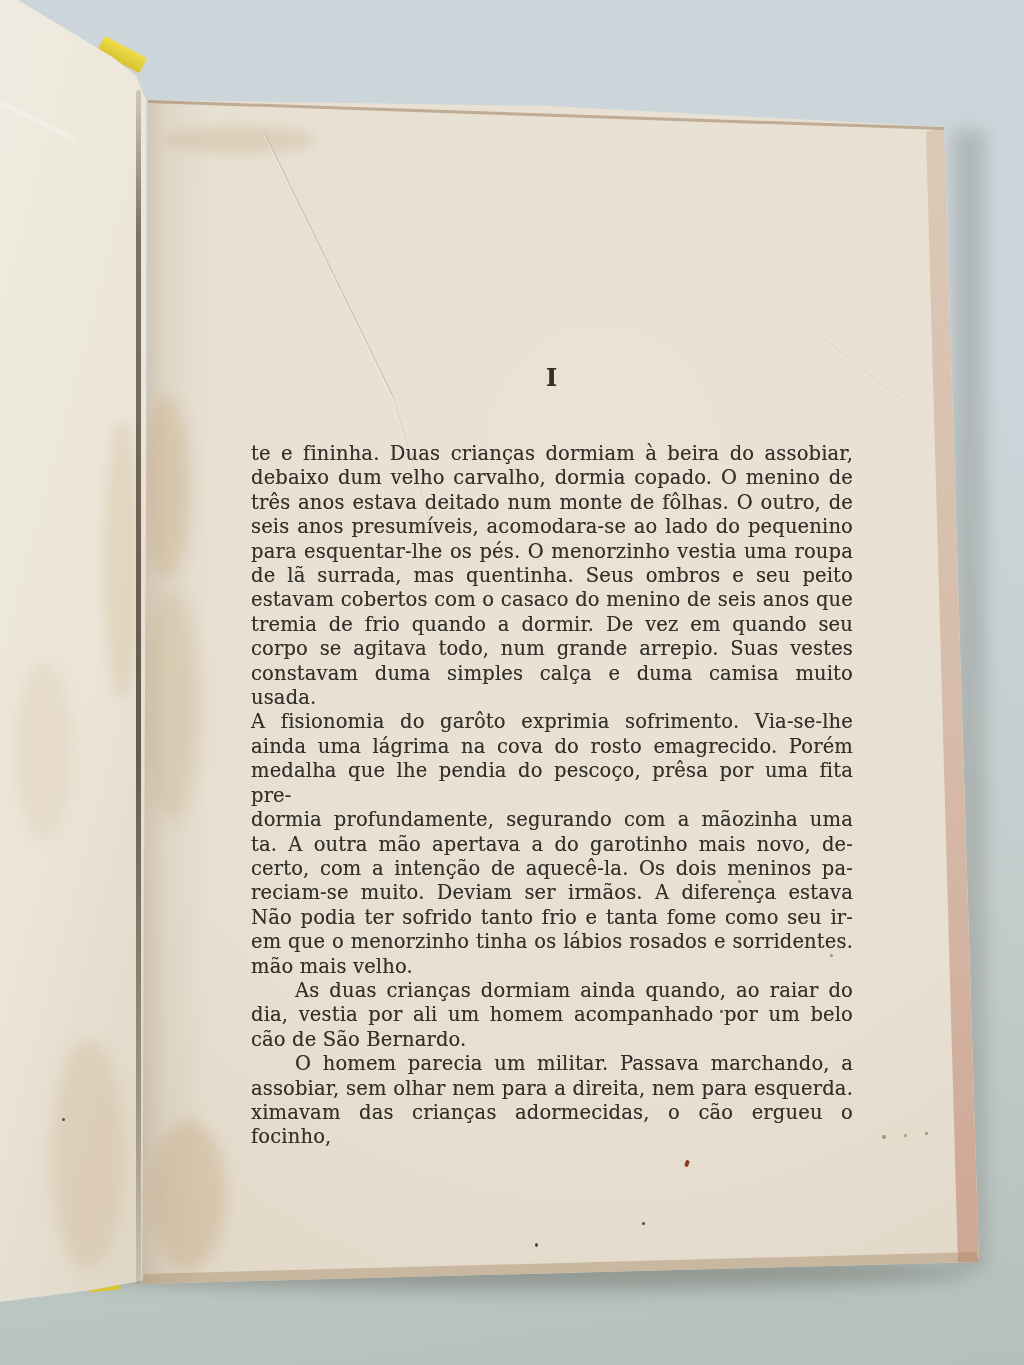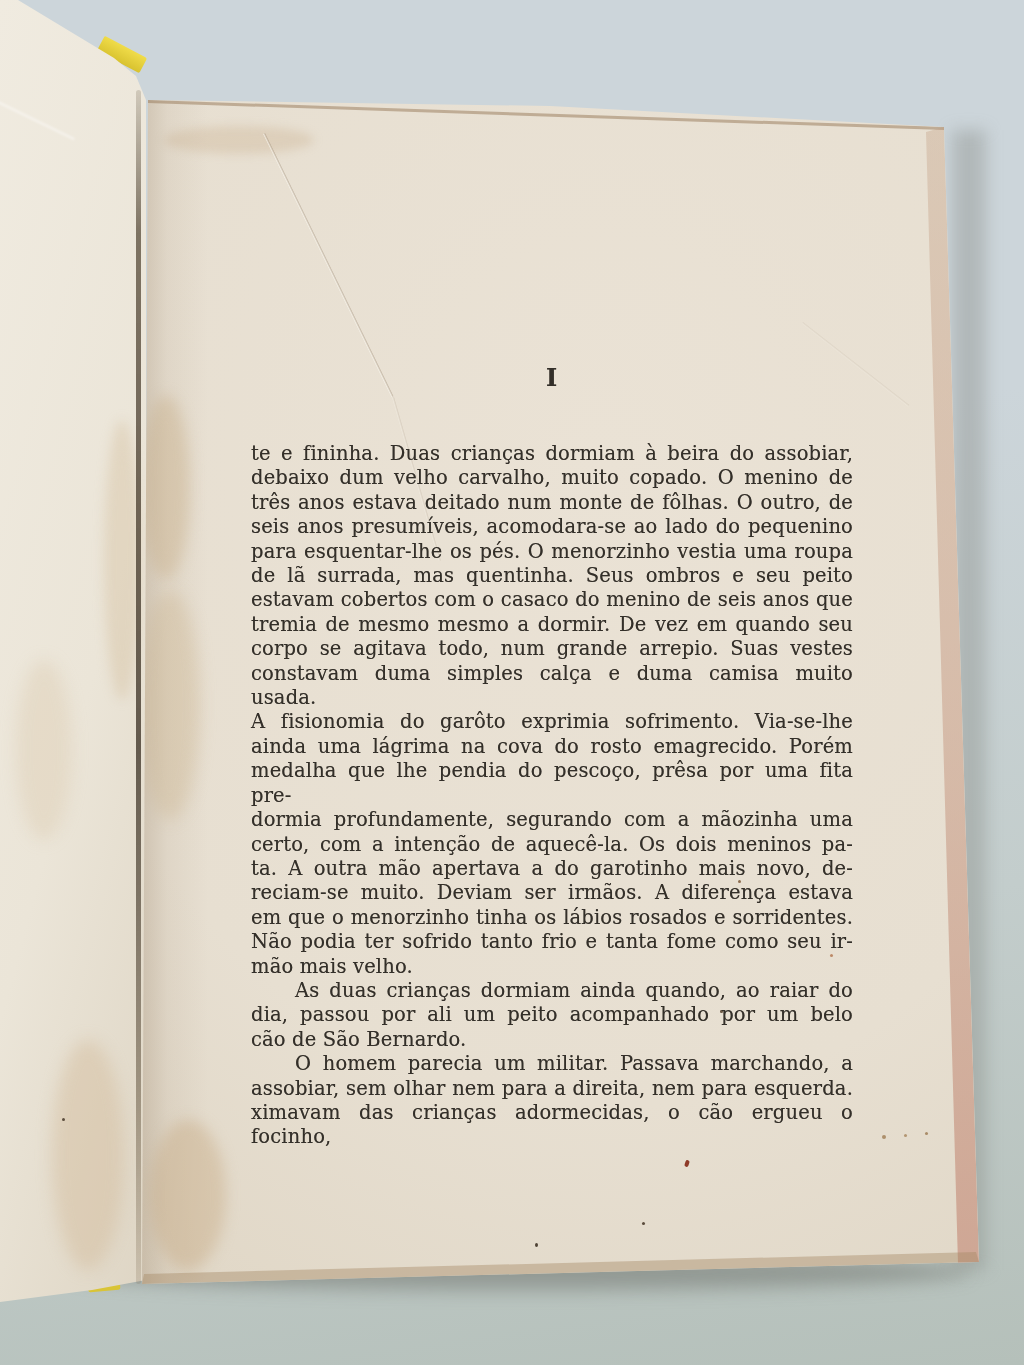--- a/index.html
+++ b/index.html
@@ -106,41 +106,41 @@
     <div class="speck" style="left:766px;top:1134px;width:3px;height:3px;background:#b39672;"></div>
     <div class="speck" style="left:787px;top:1132px;width:3px;height:3px;background:#a98c68;"></div>
     <div class="speck" style="left:692px;top:954px;width:3px;height:3px;background:#bd8a68;"></div>
     <div class="speck" style="left:600px;top:880px;width:3px;height:3px;background:#8d6d50;"></div>
     <div class="speck" style="left:582px;top:1010px;width:2.5px;height:2.5px;background:#6d5b47;"></div>
 
     <div class="text-block">
       <div class="chapter">I</div>
       <div>
           <div class="line">te e fininha.  Duas crianças dormiam à beira do assobiar,</div>
-          <div class="line">debaixo dum velho carvalho, muito copado.  O menino de</div>
+          <div class="line">debaixo dum velho carvalho, dormia copado.  O menino de</div>
           <div class="line">três anos estava deitado num monte de fôlhas.  O outro, de</div>
           <div class="line">seis anos presumíveis, acomodara-se ao lado do pequenino</div>
           <div class="line">para esquentar-lhe os pés.  O menorzinho vestia uma roupa</div>
           <div class="line">de lã surrada, mas quentinha.  Seus ombros e seu peito</div>
           <div class="line">estavam cobertos com o casaco do menino de seis anos que</div>
-          <div class="line">tremia de mesmo mesmo a dormir.  De vez em quando seu</div>
+          <div class="line">tremia de frio quando a dormir.  De vez em quando seu</div>
           <div class="line">corpo se agitava todo, num grande arrepio.  Suas vestes</div>
           <div class="line">constavam duma simples calça e duma camisa muito usada.</div>
           <div class="line">A fisionomia do garôto exprimia sofrimento.  Via-se-lhe</div>
           <div class="line">ainda uma lágrima na cova do rosto emagrecido.  Porém</div>
           <div class="line">medalha que lhe pendia do pescoço, prêsa por uma fita pre-</div>
           <div class="line">dormia profundamente, segurando com a mãozinha uma</div>
+          <div class="line">ta.  A outra mão apertava a do garotinho mais novo, de-</div>
           <div class="line">certo, com a intenção de aquecê-la.  Os dois meninos pa-</div>
-          <div class="line">ta.  A outra mão apertava a do garotinho mais novo, de-</div>
           <div class="line">reciam-se muito.  Deviam ser irmãos.  A diferença estava</div>
+          <div class="line">Não podia ter sofrido tanto frio e tanta fome como seu ir-</div>
           <div class="line">em que o menorzinho tinha os lábios rosados e sorridentes.</div>
-          <div class="line">Não podia ter sofrido tanto frio e tanta fome como seu ir-</div>
           <div class="line last">mão mais velho.</div>
           <div class="line first">As duas crianças dormiam ainda quando, ao raiar do</div>
-          <div class="line">dia, passou por ali um peito acompanhado por um belo</div>
+          <div class="line">dia, vestia por ali um homem acompanhado por um belo</div>
           <div class="line last">cão de São Bernardo.</div>
           <div class="line first">O homem parecia um militar.  Passava marchando, a</div>
           <div class="line">assobiar, sem olhar nem para a direita, nem para esquerda.</div>
           <div class="line">ximavam das crianças adormecidas, o cão ergueu o focinho,</div>
         </div>
     </div>
   </div>
 
 </div>
 

